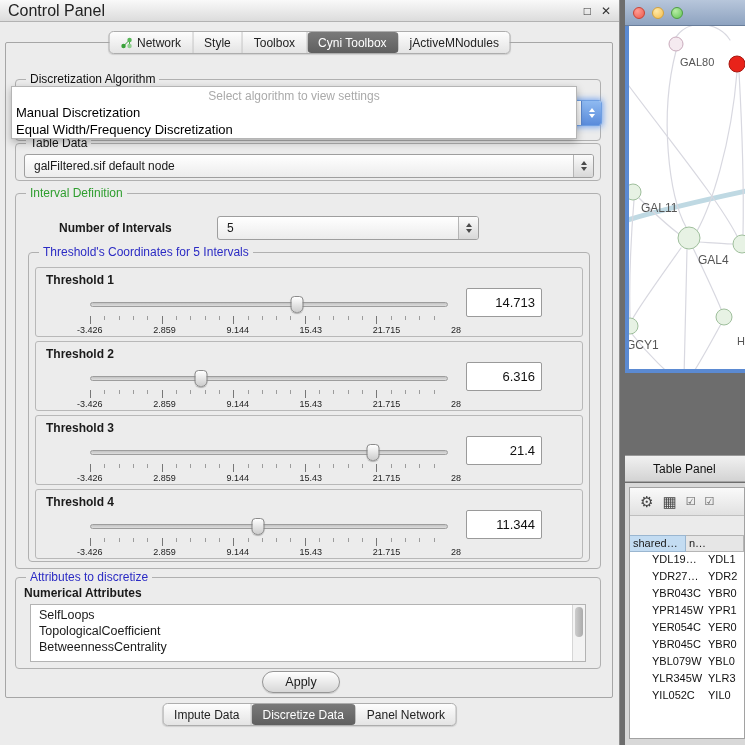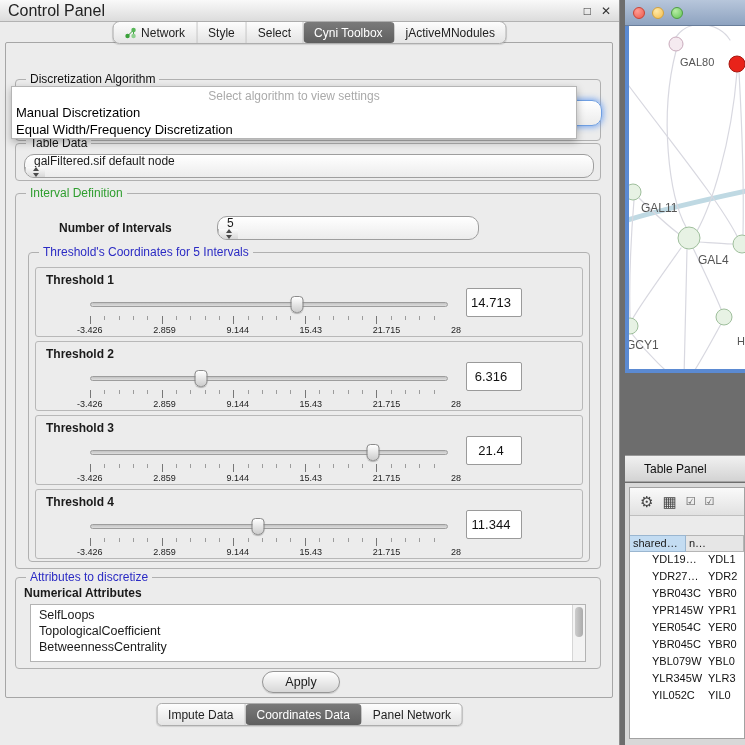--- a/index.html
+++ b/index.html
@@ -7,35 +7,35 @@
   body { font-family:"Liberation Sans",sans-serif; position:relative; overflow:hidden; background:#6d6d6d; font-size:12px; color:#1a1a1a; }
 
   
   #control-panel { position:absolute; left:0; top:0; width:620px; height:745px; background:#ececec; border-right:1px solid #8e8e8e; }
   .cp-titlebar { height:22px; background:linear-gradient(#f9f9f9,#dcdcdc); border-bottom:1px solid #b2b2b2; display:flex; align-items:center; padding:0 8px; }
   .cp-title { font-size:16px; color:#222; }
   .win-btns { margin-left:auto; display:flex; gap:10px; font-size:12px; color:#333; }
   .win-btn { cursor:default; line-height:1; }
 
   .tabbar { position:absolute; display:flex; align-items:stretch; background:linear-gradient(#fdfdfd,#e4e4e4); border:1px solid #adadad; border-radius:5px; height:23px; font-size:12px; color:#222; z-index:6; box-shadow:0 1px 1px rgba(0,0,0,.12); }
-  .tabbar.top { left:50%; transform:translateX(-50%); top:21px;border-radius:7px; }
+  .tabbar.top { left:50%; transform:translateX(-50%); top:31px; }
   .tabbar.bottom { left:50%; transform:translateX(-50%); top:703px; }
   .tab { display:flex; align-items:center; gap:5px; padding:0 11px; border-right:1px solid #c6c6c6; white-space:nowrap; }
   .tab:last-child { border-right:none; }
   .tab.selected { background:linear-gradient(#7a7a7a,#5f5f5f); color:#fff; border-radius:4px; border-right-color:transparent; }
 
   #cp-content { position:absolute; left:5px; top:42px; width:608px; height:656px; background:#ececec; border:1px solid #a6a6a6; border-radius:2px; }
 
   .group { position:absolute; border:1px solid #b0b0b0; border-radius:4px; }
   .gtitle { position:absolute; top:-8px; left:10px; background:#ececec; padding:0 4px; font-size:12px; color:#111; white-space:nowrap; }
   .gtitle.green { color:#2f9e2f; }
   .gtitle.blue { color:#2b2bc4; }
 
   
-  .combo { position:absolute; background:linear-gradient(#ffffff,#ececec); border:1px solid #9e9e9e; border-radius:10px; display:flex; align-items:stretch; font-size:12px; overflow:hidden;flex-direction:column; }
+  .combo { position:absolute; background:linear-gradient(#ffffff,#ececec); border:1px solid #9e9e9e; border-radius:3px; display:flex; align-items:stretch; font-size:12px; overflow:hidden; }
   .combo-text { flex:1; display:flex; align-items:center; padding:0 9px; white-space:nowrap; overflow:hidden; }
   .combo-cap { width:20px; border-left:1px solid #b5b5b5; background:linear-gradient(#fbfbfb,#d8d8d8); display:flex; flex-direction:column; align-items:center; justify-content:center; gap:2px; }
   .combo-cap i { display:block; width:0; height:0; border-left:3.5px solid transparent; border-right:3.5px solid transparent; }
   .combo-cap i.up { border-bottom:4px solid #4a4a4a; }
   .combo-cap i.dn { border-top:4px solid #4a4a4a; }
   .combo.focused { border-color:#6f9fe2; box-shadow:0 0 6px 1px rgba(95,150,240,.85); }
   .combo.focused .combo-cap { background:linear-gradient(#8fbaf1,#5a8bdb); border-left-color:#5a86cc; }
   .combo.focused .combo-cap i.up { border-bottom-color:#fff; }
   .combo.focused .combo-cap i.dn { border-top-color:#fff; }
 
@@ -51,21 +51,21 @@
   .slider { position:absolute; left:54px; top:26px; width:358px; height:42px; }
   .slider .track { position:absolute; left:0; right:0; top:8px; height:5px; background:linear-gradient(#c2c2c2,#dedede); border:1px solid #9d9d9d; border-radius:3px; }
   .slider .thumb { position:absolute; top:2px; width:13px; height:17px; transform:translateX(-50%); background:linear-gradient(#ffffff,#cccccc); border:1px solid #8b8b8b; border-radius:4px 4px 6px 6px; box-shadow:0 1px 1px rgba(0,0,0,.25); z-index:2; }
   .slider .ticks { position:absolute; left:0; right:0; top:22px; height:8px;
     background-image:
       repeating-linear-gradient(to right,#777 0 1px,transparent 1px 20%),
       repeating-linear-gradient(to right,#9c9c9c 0 1px,transparent 1px 4%);
     background-size:100% 8px,100% 4px;
     background-repeat:no-repeat,no-repeat; }
   .slider .scale { position:absolute; left:-13px; right:-13px; top:31px; display:flex; justify-content:space-between; font-size:9px; color:#222; }
-  .value-field { position:absolute; left:430px; top:20px; width:56px; height:29px; border:1px solid #9a9a9a; border-radius:2px; background:#fff; font-family:"Liberation Sans",sans-serif; font-size:13px; text-align:center; padding-right:6px; color:#111; }
+  .value-field { position:absolute; left:430px; top:20px; width:76px; height:29px; border:1px solid #9a9a9a; border-radius:2px; background:#fff; font-family:"Liberation Sans",sans-serif; font-size:13px; text-align:right; padding-right:6px; color:#111; }
 
   
   .alist { position:absolute; left:14px; top:26px; width:556px; height:58px; background:#fff; border:1px solid #b3b3b3; overflow:hidden; }
   .alist-inner { padding:2px 0; }
   .list-item { font-size:12.5px; padding:1px 8px; white-space:nowrap; }
   .alist-sb { position:absolute; right:0; top:0; bottom:0; width:13px; background:#f3f3f3; border-left:1px solid #d6d6d6; }
   .sb-thumb { position:absolute; top:2px; left:2px; width:8px; height:30px; background:linear-gradient(to right,#cdcdcd,#ababab); border-radius:4px; }
 
   .apply-btn { position:absolute; left:256px; top:628px; width:78px; height:22px; border:1px solid #969696; border-radius:11px; background:linear-gradient(#ffffff,#d7d7d7); font-size:12.5px; display:flex; align-items:center; justify-content:center; box-shadow:0 1px 1px rgba(0,0,0,.15); }
 
@@ -73,21 +73,21 @@
 
   
   #net-window { position:absolute; left:625px; top:0; width:120px; height:453px; }
   .net-titlebar { height:26px; background:linear-gradient(#b7c6db,#8ea3c0); border-bottom:1px solid #697e9b; display:flex; align-items:center; padding-left:8px; gap:7px; }
   .tl { width:12px; height:12px; border-radius:50%; display:inline-block; }
   .tl.red { background:radial-gradient(circle at 35% 30%,#ff9d94,#ec5a4d); border:1px solid #c84335; }
   .tl.yellow { background:radial-gradient(circle at 35% 30%,#ffe9a8,#f3bd4c); border:1px solid #d2a23e; }
   .tl.green { background:radial-gradient(circle at 35% 30%,#b8eda6,#63c455); border:1px solid #4d9e41; }
   .net-canvas { position:absolute; left:0; top:26px; width:120px; height:347px; background:#fff; border-left:4px solid #5b8ad2; border-bottom:4px solid #5b8ad2; overflow:hidden; }
 
-  .table-panel-bar { position:absolute; left:625px; top:455px; width:120px; height:27px; background:linear-gradient(#f1f1f1,#d3d3d3); border-top:1px solid #989898; border-bottom:1px solid #a5a5a5; display:flex; align-items:center; padding-left:19px; font-size:12px; color:#111; }
+  .table-panel-bar { position:absolute; left:625px; top:455px; width:120px; height:27px; background:linear-gradient(#f1f1f1,#d3d3d3); border-top:1px solid #989898; border-bottom:1px solid #a5a5a5; display:flex; align-items:center; padding-left:28px; font-size:12px; color:#111; }
   .table-area { position:absolute; left:625px; top:483px; width:120px; height:262px; background:#d8d8d8; }
   .table-window { position:absolute; left:4px; top:4px; width:116px; height:252px; background:#ebebeb; border:1px solid #a2a2a2; }
   .t-toolbar { height:28px; background:linear-gradient(#fafafa,#e1e1e1); border-bottom:1px solid #bfbfbf; display:flex; align-items:center; gap:9px; padding-left:10px; }
   .ticon { font-size:15px; color:#444; line-height:1; }
   .ticon.small { font-size:11px; color:#555; }
   .t-head { position:absolute; left:0; top:47px; right:0; height:17px; display:flex; font-size:11px; }
   .th { padding:1px 3px; border:1px solid #b5b5b5; border-left:none; white-space:nowrap; overflow:hidden; }
   .th.c0 { width:56px; background:#c3dcf2; border-color:#9ab6d0; }
   .th.c1 { flex:1; background:#e6e6e6; }
   .t-body { position:absolute; left:0; top:64px; right:0; bottom:0; background:#fff; }
@@ -117,21 +117,21 @@
         <circle cx="3" cy="9" r="2.2" fill="#3aa13a"></circle>
           <circle cx="9" cy="3" r="2.2" fill="#57b657"></circle>
           <circle cx="9" cy="9" r="2.2" fill="#8fd08f"></circle>
       </svg>
       <span>Network</span>
     </div>
     <div class="tab">
         <span>Style</span>
       </div>
     <div class="tab">
-        <span>Select</span>
+        <span>Toolbox</span>
       </div>
     <div class="tab selected">
         <span>Cyni Toolbox</span>
       </div>
     <div class="tab">
         <span>jActiveMNodules</span>
       </div>
   </div>
 
   <div id="cp-content">
@@ -269,21 +269,21 @@
     </div>
 
     <div class="apply-btn">Apply</div>
   </div>
 
   <div class="tabbar bottom">
     <div class="tab">
         <span>Impute Data</span>
       </div>
     <div class="tab selected">
-        <span>Coordinates Data</span>
+        <span>Discretize Data</span>
       </div>
     <div class="tab">
         <span>Panel Network</span>
       </div>
   </div>
 </div>
 
 <div id="net-window">
   <div class="net-titlebar">
     <span class="tl red"></span>

